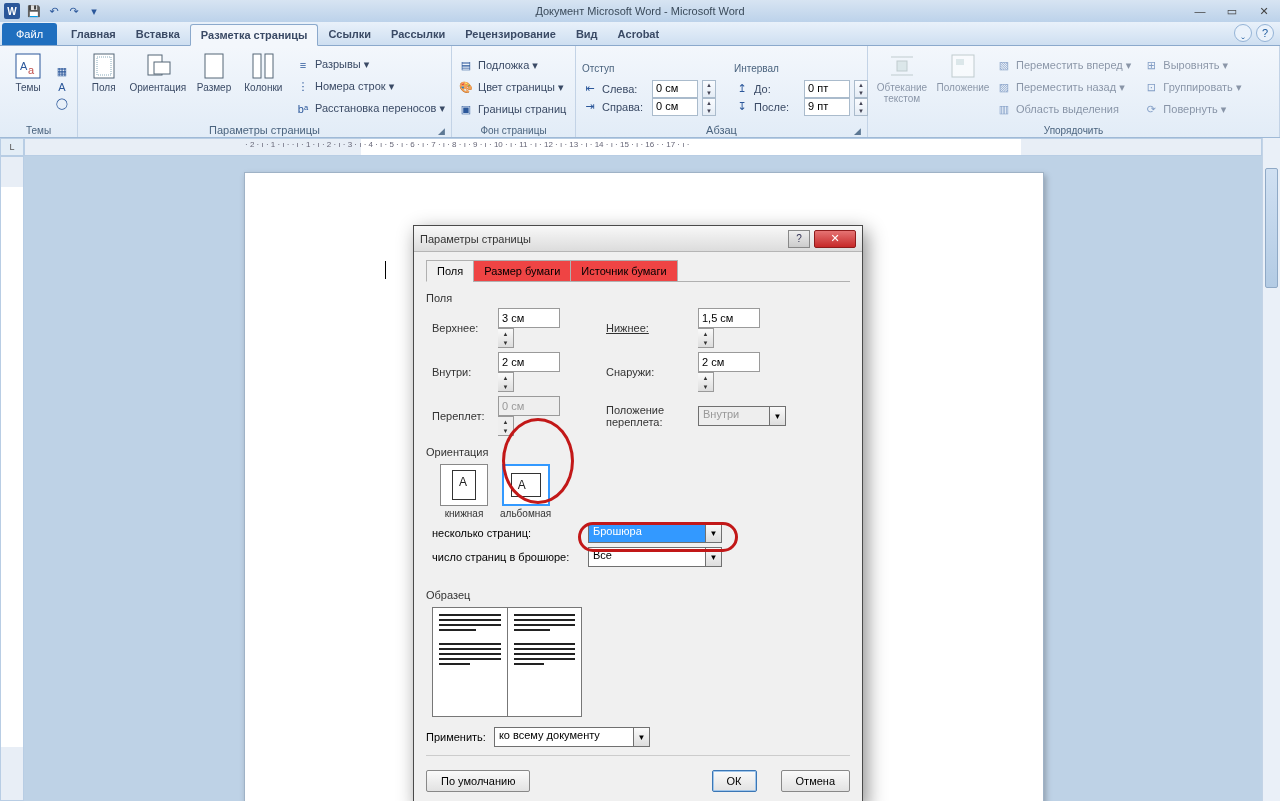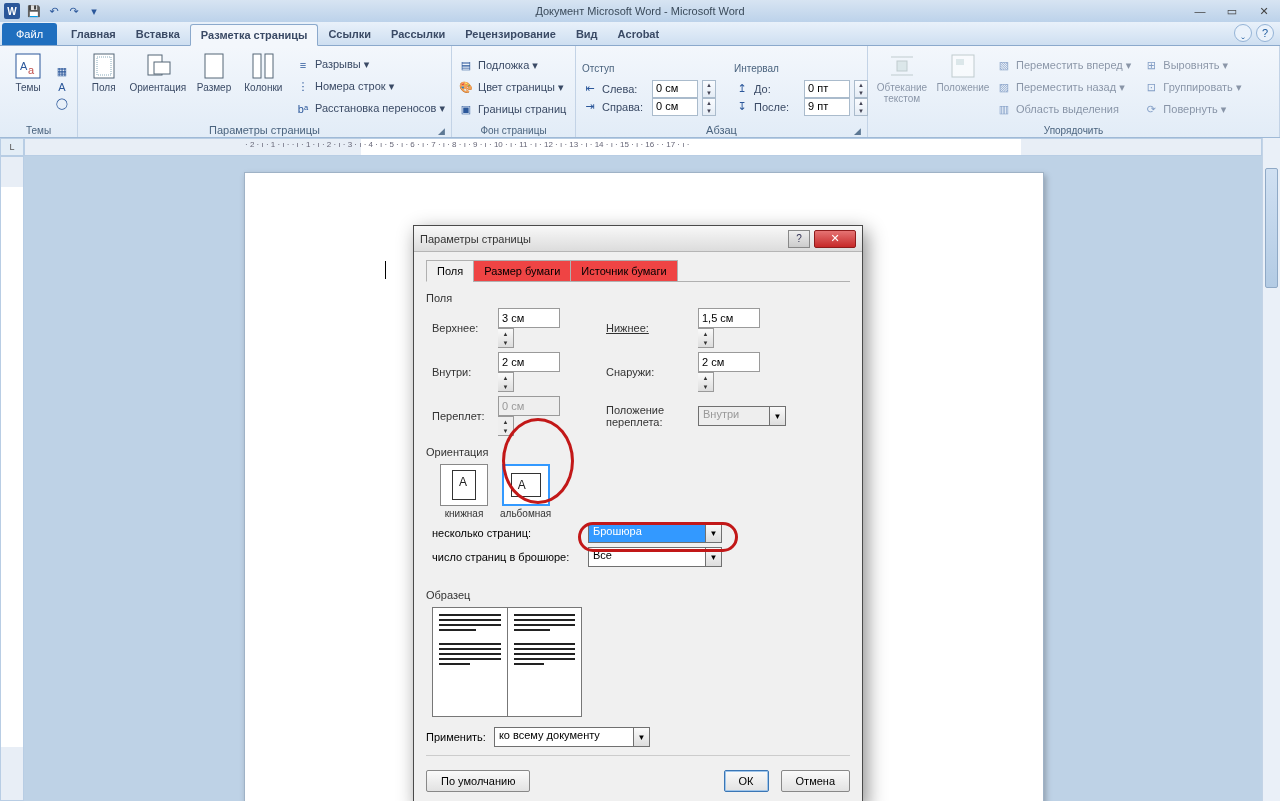--- a/index.html
+++ b/index.html
@@ -98,21 +98,21 @@
   .pages-row { display:grid; grid-template-columns:150px auto; align-items:center; margin:4px 0 4px 6px; gap:6px;}
 
   .preview { width:150px; height:110px; border:1px solid #777; background:#fff; margin:6px 0 0 6px; display:flex;}
   .preview .half{ flex:1; border-right:1px solid #777; padding:6px; display:flex; flex-direction:column; gap:3px;}
   .preview .half:last-child{border-right:none;}
   .preview .ln{ height:2px; background:#222; }
 
   .apply-row{ display:flex; align-items:center; gap:8px; margin:10px 0 0 0;}
   .apply-row .dd .sel{ width:140px;}
 
-  .dlg-buttons{ display:flex; gap:12px; margin-top:14px; align-items:flex-start;}
+  .dlg-buttons{ display:flex; gap:24px; margin-top:14px; align-items:flex-start;}
   .dlg-btn{ height:22px; padding:0 14px; border:1px solid #888; background:linear-gradient(#fafafa,#e2e2e2); border-radius:2px; display:flex; align-items:center;}
   .dlg-btn.primary{ border:1px solid #3a76b5; box-shadow:0 0 0 1px #9fc5ea inset;}
   .spacer{flex:1;}
 
   hr.sep{ border:none; border-top:1px solid #ccc; margin:8px 0;}
 
   svg { display:block; }
 </style>
 </head>
 <body>

